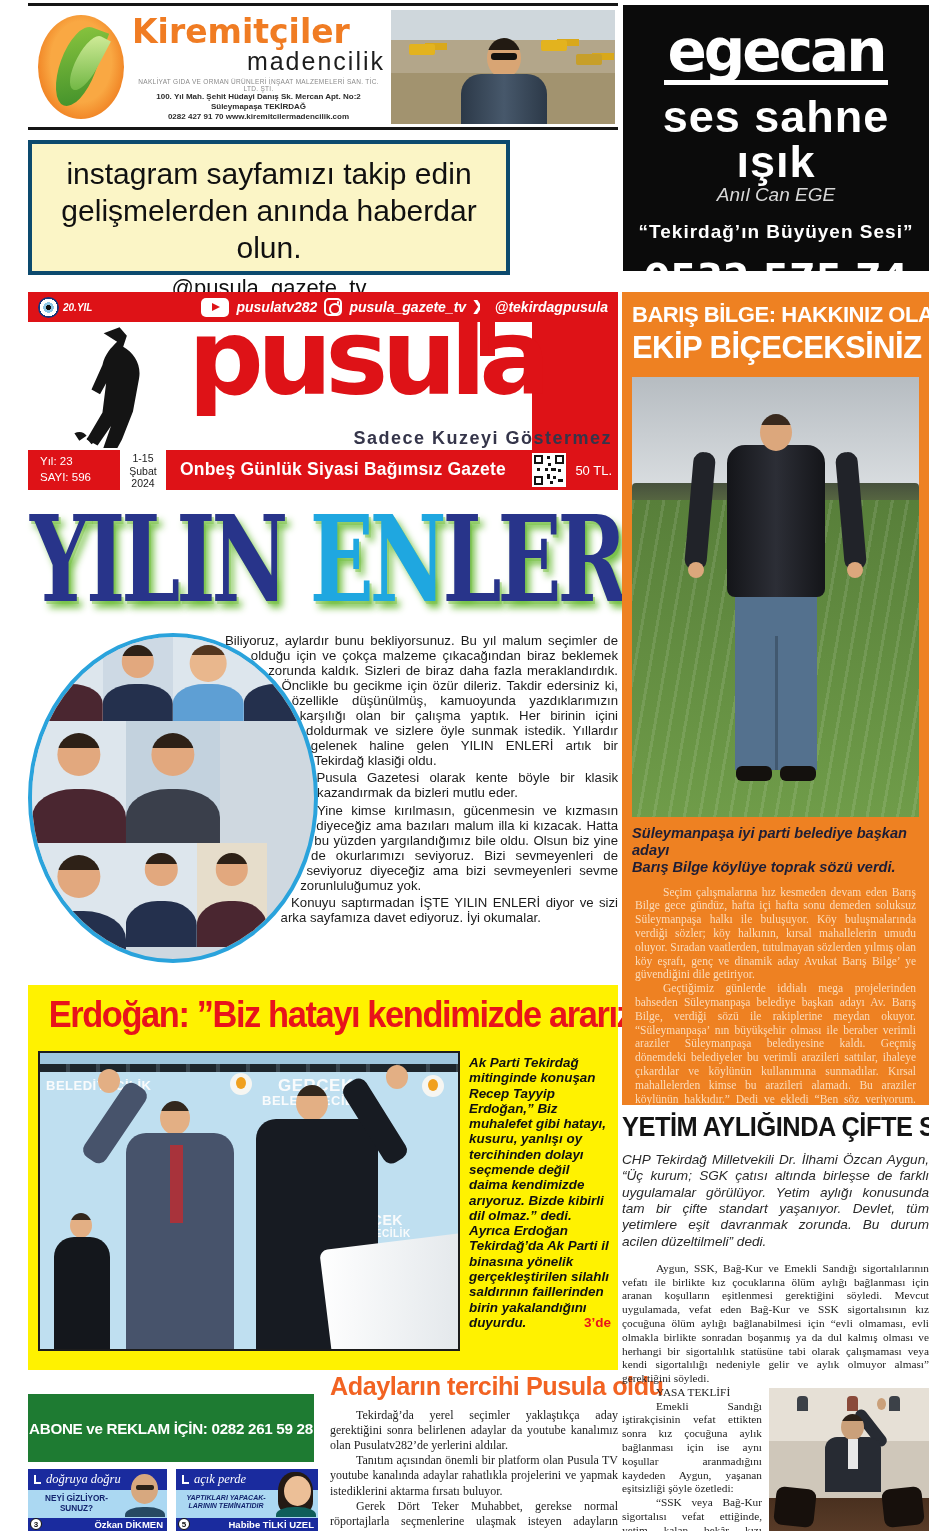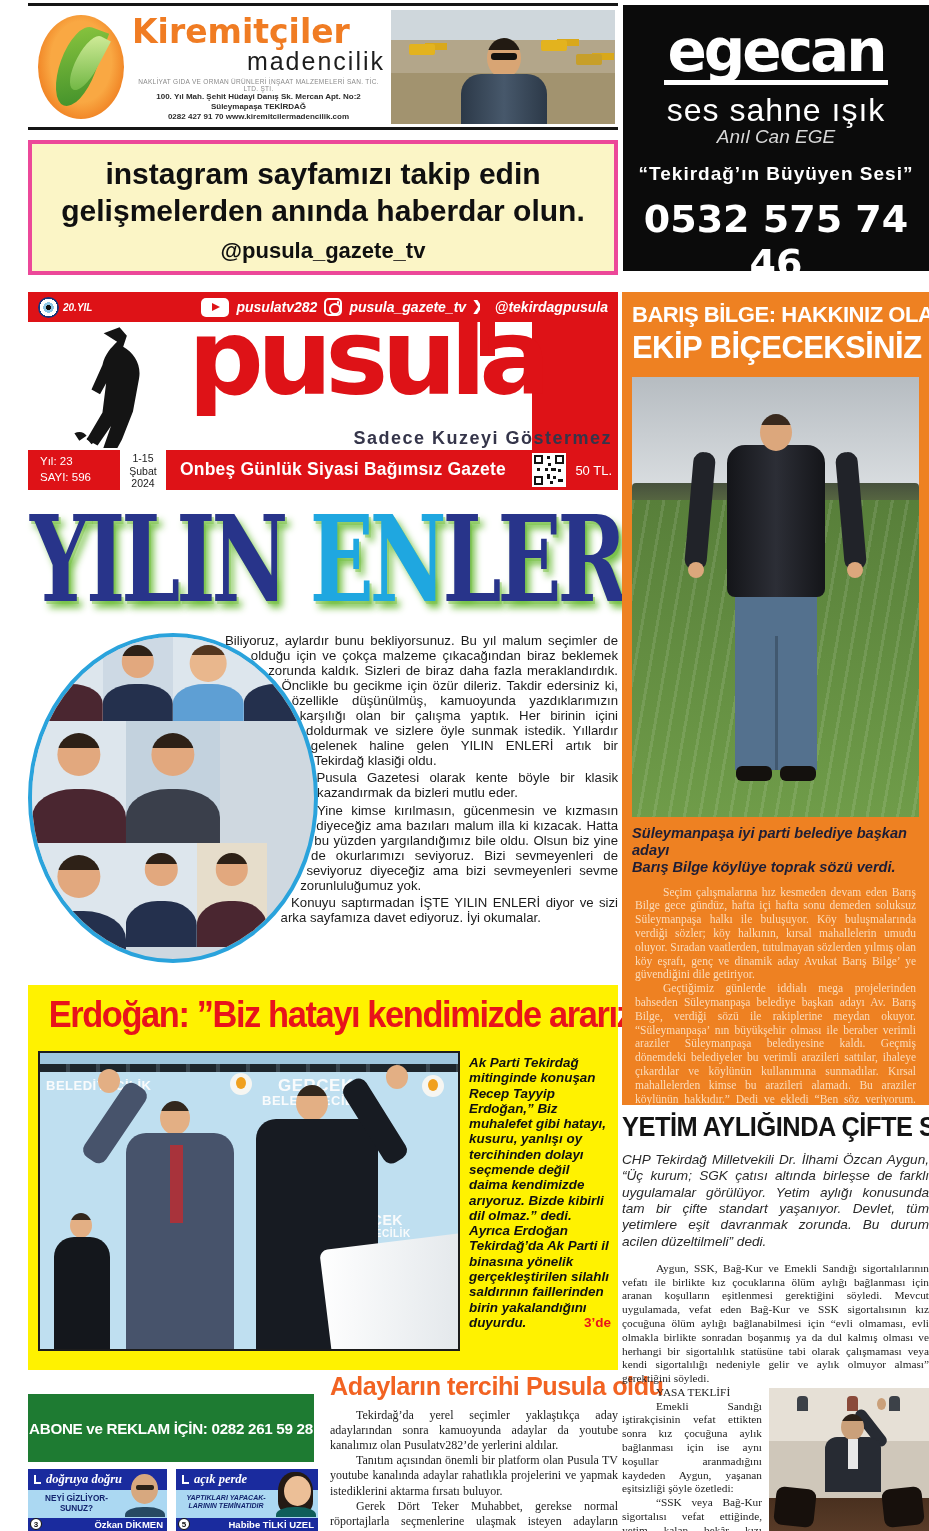--- a/index.html
+++ b/index.html
@@ -32,29 +32,29 @@
   .k-man-head { position:absolute; left:96px; top:28px; width:34px; height:40px; border-radius:50%;
     background:linear-gradient(#221a12 0 30%, #d8a574 30%); }
   .k-glasses { position:absolute; left:100px; top:43px; width:26px; height:7px; background:#15120e; border-radius:3px; }
   .k-man-body { position:absolute; left:70px; top:64px; width:86px; height:52px; border-radius:20px 20px 0 0;
     background:linear-gradient(90deg,#2c3948,#47586b 50%,#2c3948); }
 
   
   #ad-egecan { left:623px; top:5px; width:306px; height:266px; background:#0b0b0b; color:#fff; text-align:center; padding-top:20px; }
   .e-brand { font-size:58px; font-weight:bold; letter-spacing:-3px; line-height:.9; font-family:"DejaVu Sans",sans-serif; }
   .e-rule { width:224px; height:5px; background:#fff; margin:3px auto 1px; }
-  .e-line2 { font-size:32px; font-weight:normal; letter-spacing:1px; line-height:1;margin-top:9px; }
+  .e-line2 { font-size:45px; font-weight:bold; letter-spacing:1px; line-height:1;margin-top:9px; }
   .e-line3 { font-size:19px; font-weight:300; color:#d8d8d8; font-style:italic; line-height:1.15; }
   .e-slogan { font-size:19px; margin-top:15px; letter-spacing:1px;font-weight:bold; }
   .e-phone { font-size:38px; font-weight:bold; margin-top:12px; font-family:"DejaVu Sans",sans-serif; }
   .e-addr { font-size:9.5px; font-weight:bold; font-family:"Liberation Serif",serif; line-height:1.5; margin-top:6px; }
 
   
-  #instabox { left:28px; top:140px; width:590px; height:135px; background:#fbf5c6;
-    border:4px solid #ec4899; text-align:center; padding-top:12px;font-weight:bold; }
+  #instabox { left:28px; top:140px; width:482px; height:135px; background:#fbf5c6;
+    border:4px solid #0c4a6e; text-align:center; padding-top:12px; }
   .i-line { font-size:30px; color:#101010; line-height:1.23; }
   .i-handle { font-size:22px; color:#101010; margin-top:8px; }
 
   
   #masthead { left:28px; top:292px; width:590px; height:198px; background:#fff; }
   .m-top { height:30px; background:#de1217; display:flex; align-items:center; padding:0 10px; color:#fff; }
   .nazar { width:21px; height:21px; border-radius:50%; flex:none;
     background:radial-gradient(circle,#111 0 16%, #8ec6e6 16% 36%, #fff 36% 60%, #16357c 60%); }
   .m-20 { font-size:10px; font-weight:bold; font-style:italic; margin-left:4px; }
   .m-social { margin-left:auto; display:flex; align-items:center; gap:7px; font-size:14px; font-style:italic; font-weight:bold; }
@@ -133,21 +133,21 @@
   
   #greenbox { left:28px; top:1394px; width:286px; height:68px; background:#1e7b32;
     display:flex; align-items:center; justify-content:center; }
   #greenbox span { color:#fff; font-weight:900; font-size:15.2px; letter-spacing:-.3px; }
 
   
   .card { position:absolute; top:1469px; height:62px; background:#abd8f2; }
   #card1 { left:28px; width:139px; }
   #card2 { left:176px; width:142px; }
   .c-head { height:21px; background:#1a2b9e; color:#fff; display:flex; align-items:center; gap:5px;
-    padding-left:6px; font-family:"Liberation Serif",serif; font-style:italic; font-weight:bold; font-size:12.5px; }
+    padding-left:6px; font-family:"Liberation Serif",serif; font-style:italic; font-weight:normal; font-size:12.5px; }
   .c-brk { width:7px; height:9px; border-left:2px solid #fff; border-bottom:2px solid #fff; flex:none; }
   .c-body { height:28px; position:relative; font-size:8.2px; font-weight:800; color:#13246e;
     padding:4px 46px 0 4px; text-align:center; line-height:1.18; }
   #card2 .c-body { font-style:italic; font-size:7px; }
   .c-foot { height:13px; background:#1a2b9e; color:#fff; font-size:9.5px; font-weight:bold;
     text-align:right; padding:1px 4px 0 0; }
   .c-photo { position:absolute; right:2px; top:-18px; width:42px; height:45px; overflow:hidden; }
   .c-photo .h { position:absolute; left:8px; top:2px; width:27px; height:30px; border-radius:50%; background:#e4b088; }
   #card1 .c-photo .h { background:linear-gradient(#d7a87f 0 100%); }
   #card1 .c-photo .g { position:absolute; left:13px; top:13px; width:18px; height:5px; background:#2b2218; border-radius:2px; }
@@ -409,21 +409,21 @@
       </div>
     </div>
     <div class="c-foot">Habibe TİLKİ UZEL</div>
     <div class="c-num">5</div>
   </div>
 
   <div class="abs" id="adayhead">
     <span>Adayların tercihi Pusula oldu</span>
   </div>
   <div class="abs" id="adaytext">
-    <p>Tekirdağ’da yerel seçimler yaklaştıkça aday adaylarından sonra kamuoyunda adaylar da youtube kanalımız olan Pusulatv282’de yerlerini aldılar.</p>
+    <p>Tekirdağ’da yerel seçimler yaklaştıkça aday gerektiğini sonra belirlenen adaylar da youtube kanalımız olan Pusulatv282’de yerlerini aldılar.</p>
     <p>Tanıtım açısından önemli bir platform olan Pusula TV youtube kanalında adaylar rahatlıkla projelerini ve yapmak istediklerini aktarma fırsatı buluyor.</p>
     <p>Gerek Dört Teker Muhabbet, gerekse normal röportajlarla seçmenlerine ulaşmak isteyen adayların tercihinden dolayı teşekkür ederiz.</p>
   </div>
 
   <div class="abs" id="orangebox">
     <div class="o-kicker">BARIŞ BİLGE: HAKKINIZ OLANI</div>
     <div class="o-head">EKİP BİÇECEKSİNİZ</div>
     <div class="field">
       <div class="f-sky"></div>
       <div class="f-trees"></div>

